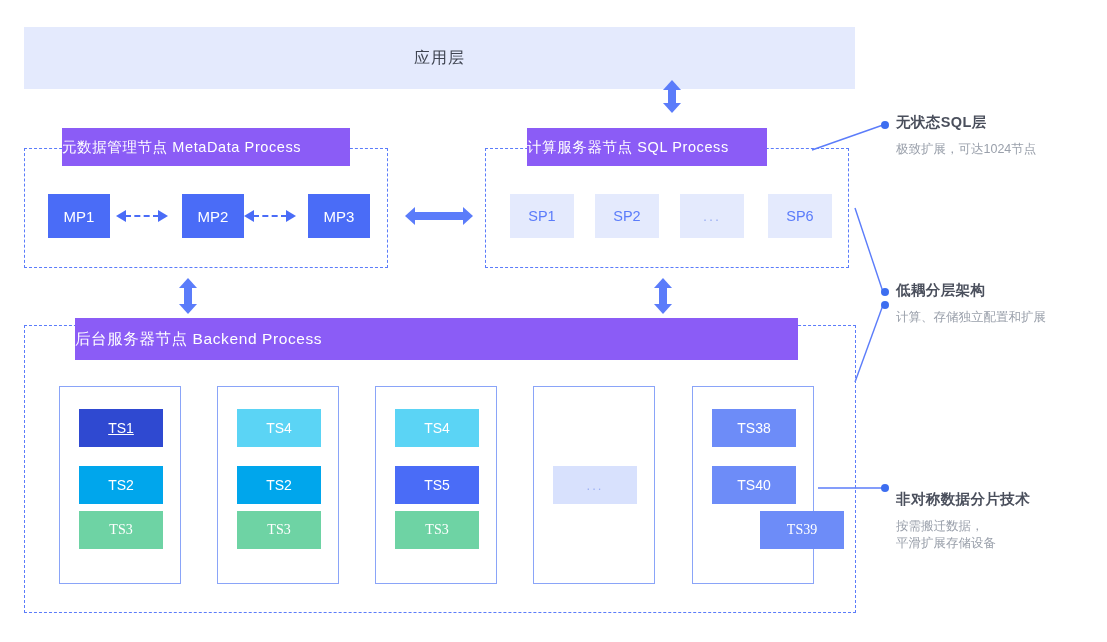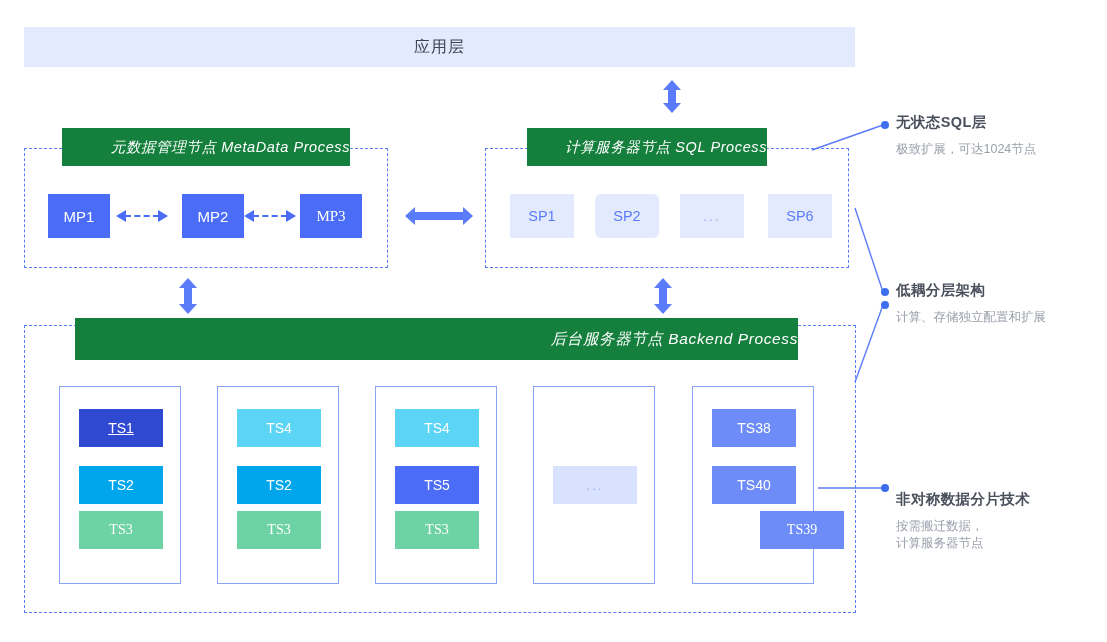--- a/index.html
+++ b/index.html
@@ -5,54 +5,54 @@
   html,body{margin:0;padding:0;background:#ffffff;}
   body{
     width:1107px;height:642px;position:relative;overflow:hidden;
     font-family:"Liberation Sans","DejaVu Sans",sans-serif;
     -webkit-font-smoothing:antialiased;
   }
   .abs{position:absolute;box-sizing:border-box;}
 
   
   #app-layer{
-    left:24px;top:27px;width:831px;height:40px;
+    left:24px;top:27px;width:831px;height:62px;
     background:#e4eafd;
     display:flex;align-items:center;justify-content:center;
     color:#3f4451;font-size:16px;letter-spacing:1px;
   }
 
   
   .dashed{
     border:1px dashed #5b7cfa;background:transparent;
   }
   #meta-dashed{left:24px;top:148px;width:364px;height:120px;}
   #sql-dashed{left:485px;top:148px;width:364px;height:120px;}
   #backend-dashed{left:24px;top:325px;width:832px;height:288px;}
 
   
   .hdr{
-    background:#15803d;color:#ffffff;
-    display:flex;align-items:center;justify-content:flex-end;
-    font-size:14.5px;letter-spacing:.6px;font-style:italic;
+    background:#8b5cf6;color:#ffffff;
+    display:flex;align-items:center;justify-content:flex-start;
+    font-size:14.5px;letter-spacing:.6px;
   }
   #meta-hdr{left:62px;top:128px;width:288px;height:38px;}
   #sql-hdr{left:527px;top:128px;width:240px;height:38px;}
   #backend-hdr{left:75px;top:318px;width:723px;height:42px;font-size:15.5px;}
 
   
   .mp{
     background:#4a6cf7;color:#ffffff;
     width:62px;height:44px;
     display:flex;align-items:center;justify-content:center;
     font-size:15px;
   }
   #mp1{left:48px;top:194px;}
   #mp2{left:182px;top:194px;}
-  #mp3{left:300px;top:194px;font-family:Liberation Serif, serif;}
+  #mp3{left:308px;top:194px;}
 
   
   .mp-arrow{height:12px;top:210px;}
   .mp-arrow .bar{
     position:absolute;left:9px;right:9px;top:5px;height:0;
     border-top:2px dashed #4a6cf7;
   }
   .mp-arrow .tl,.mp-arrow .tr{
     position:absolute;top:0;width:0;height:0;
     border-top:6px solid transparent;border-bottom:6px solid transparent;
@@ -63,21 +63,21 @@
   #mp-arrow-2{left:244px;width:52px;}
 
   
   .sp{
     background:#e4eafd;color:#5b7cfa;
     width:64px;height:44px;
     display:flex;align-items:center;justify-content:center;
     font-size:14.5px;
   }
   #sp1{left:510px;top:194px;}
-  #sp2{left:595px;top:194px;border-radius:6px;}
+  #sp2{left:595px;top:194px;}
   #sp3{left:680px;top:194px;color:#9db0f2;letter-spacing:2px;}
   #sp4{left:768px;top:194px;}
 
   
   .v-arrow{width:18px;}
   .v-arrow .shaft{position:absolute;left:5px;width:8px;background:#5b7cfa;}
   .v-arrow .up{position:absolute;top:0;left:0;width:0;height:0;
     border-left:9px solid transparent;border-right:9px solid transparent;
     border-bottom:10px solid #5b7cfa;}
   .v-arrow .dn{position:absolute;bottom:0;left:0;width:0;height:0;
@@ -258,14 +258,14 @@
   <div class="ttl">无状态SQL层</div>
   <div class="sub">极致扩展，可达1024节点</div>
 </div>
 <div class="abs ann" id="ann-2">
   <div class="ttl">低耦分层架构</div>
   <div class="sub">计算、存储独立配置和扩展</div>
 </div>
 <div class="abs ann" id="ann-3">
   <div class="ttl">非对称数据分片技术</div>
   <div class="sub">按需搬迁数据，</div>
-  <div class="sub" style="margin-top:0">计算服务器节点</div>
+  <div class="sub" style="margin-top:0">平滑扩展存储设备</div>
 </div>
 
 </body></html>

